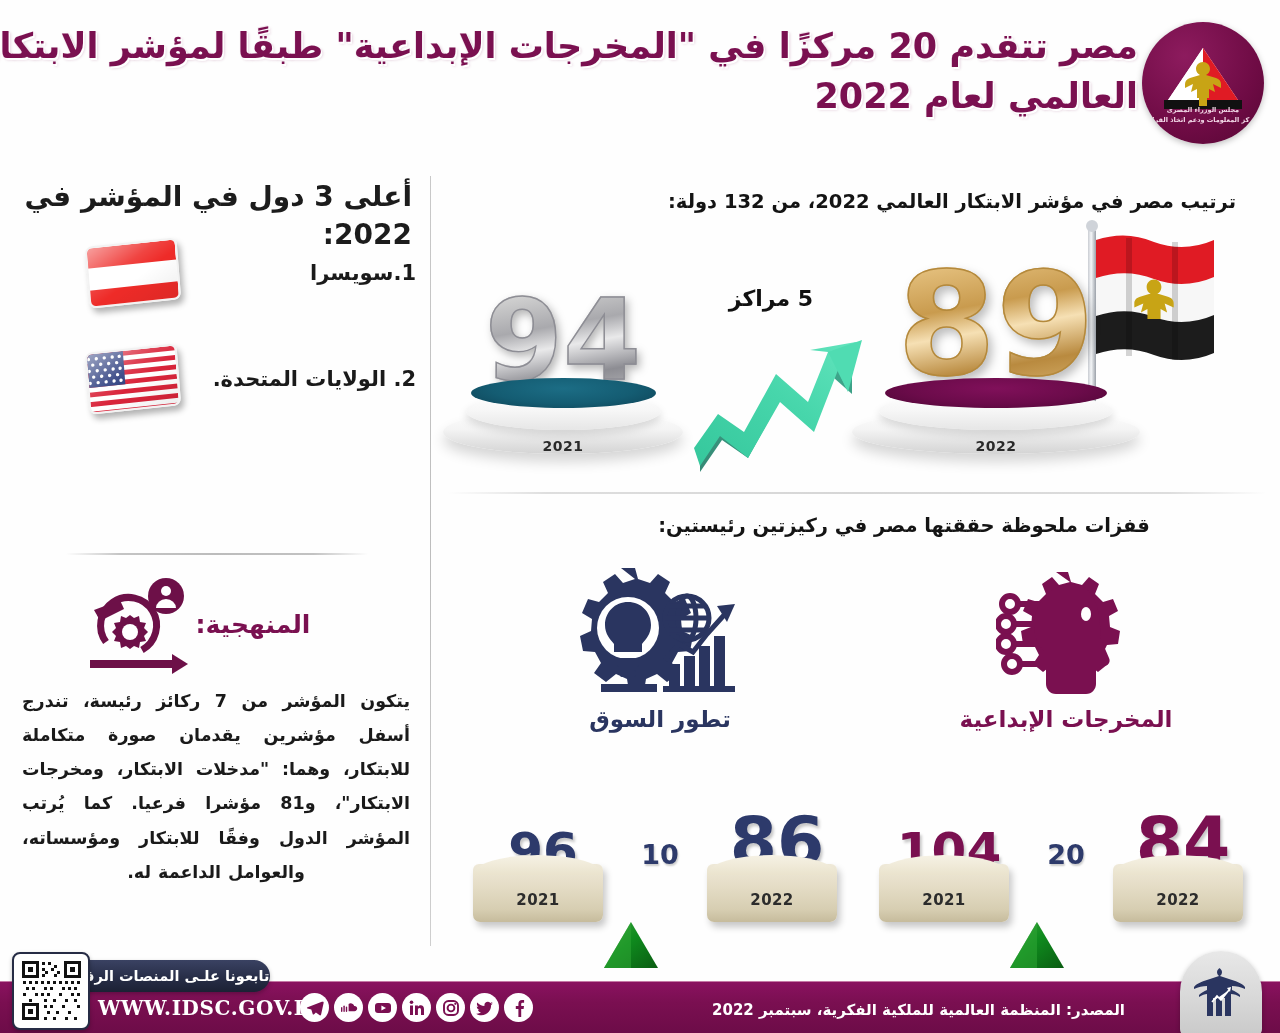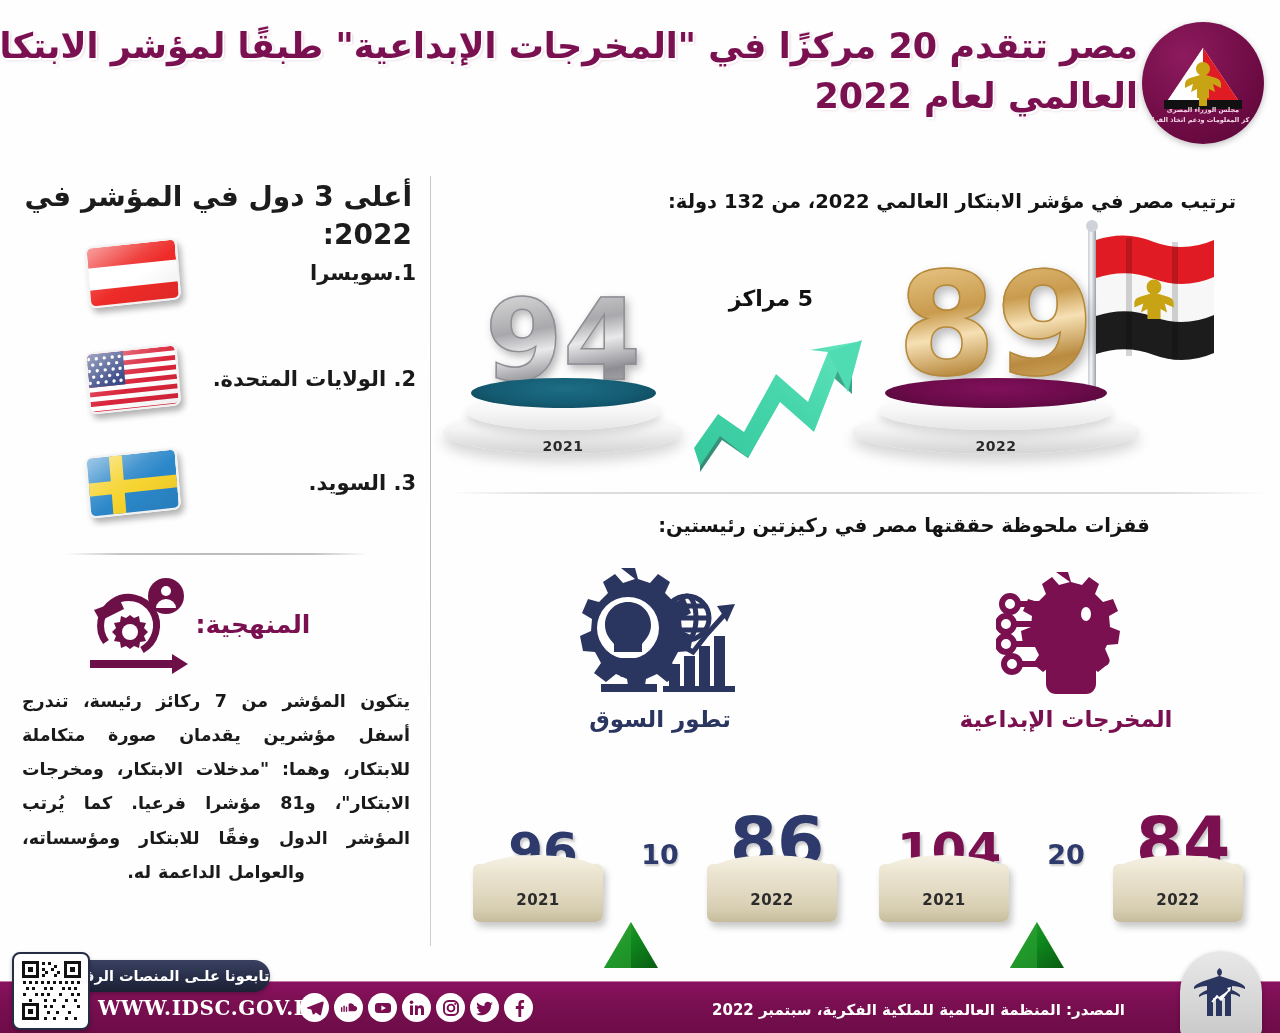--- a/index.html
+++ b/index.html
@@ -394,32 +394,20 @@
                 <circle cx="13" cy="29" r="1.7"></circle>
                 <circle cx="21" cy="29" r="1.7"></circle>
                 <circle cx="29" cy="29" r="1.7"></circle>
                 <circle cx="36" cy="29" r="1.7"></circle>
             </g>
           </svg>
         </div>
       </div>
     </div>
 
-    <div class="country-row" id="country-2">
-      <div class="country-label">3. السويد.</div>
-      <div class="flag-wrap">
-        <div class="flag">
-          <svg width="92" height="62" viewBox="0 0 92 62">
-            <rect width="92" height="62" fill="#2b87c9"></rect>
-            <rect x="26" y="0" width="13" height="62" fill="#f6d32d"></rect>
-            <rect x="0" y="25" width="92" height="13" fill="#f6d32d"></rect>
-          </svg>
-        </div>
-      </div>
-    </div>
 
     <div id="methodology-block">
       <div id="methodology-head">
         <div id="methodology-icon">
           <svg width="108" height="100" viewBox="0 0 108 100">
             <g fill="none" stroke="#6d1048" stroke-width="7">
               <path d="M26 68 A28 28 0 1 1 62 76" stroke-linecap="butt"></path>
             </g>
             <path d="M16 38 L40 26 L44 35 L20 47 Z" fill="#6d1048"></path>
             <path d="M14 36 L30 30 L22 50 Z" fill="#6d1048"></path>

